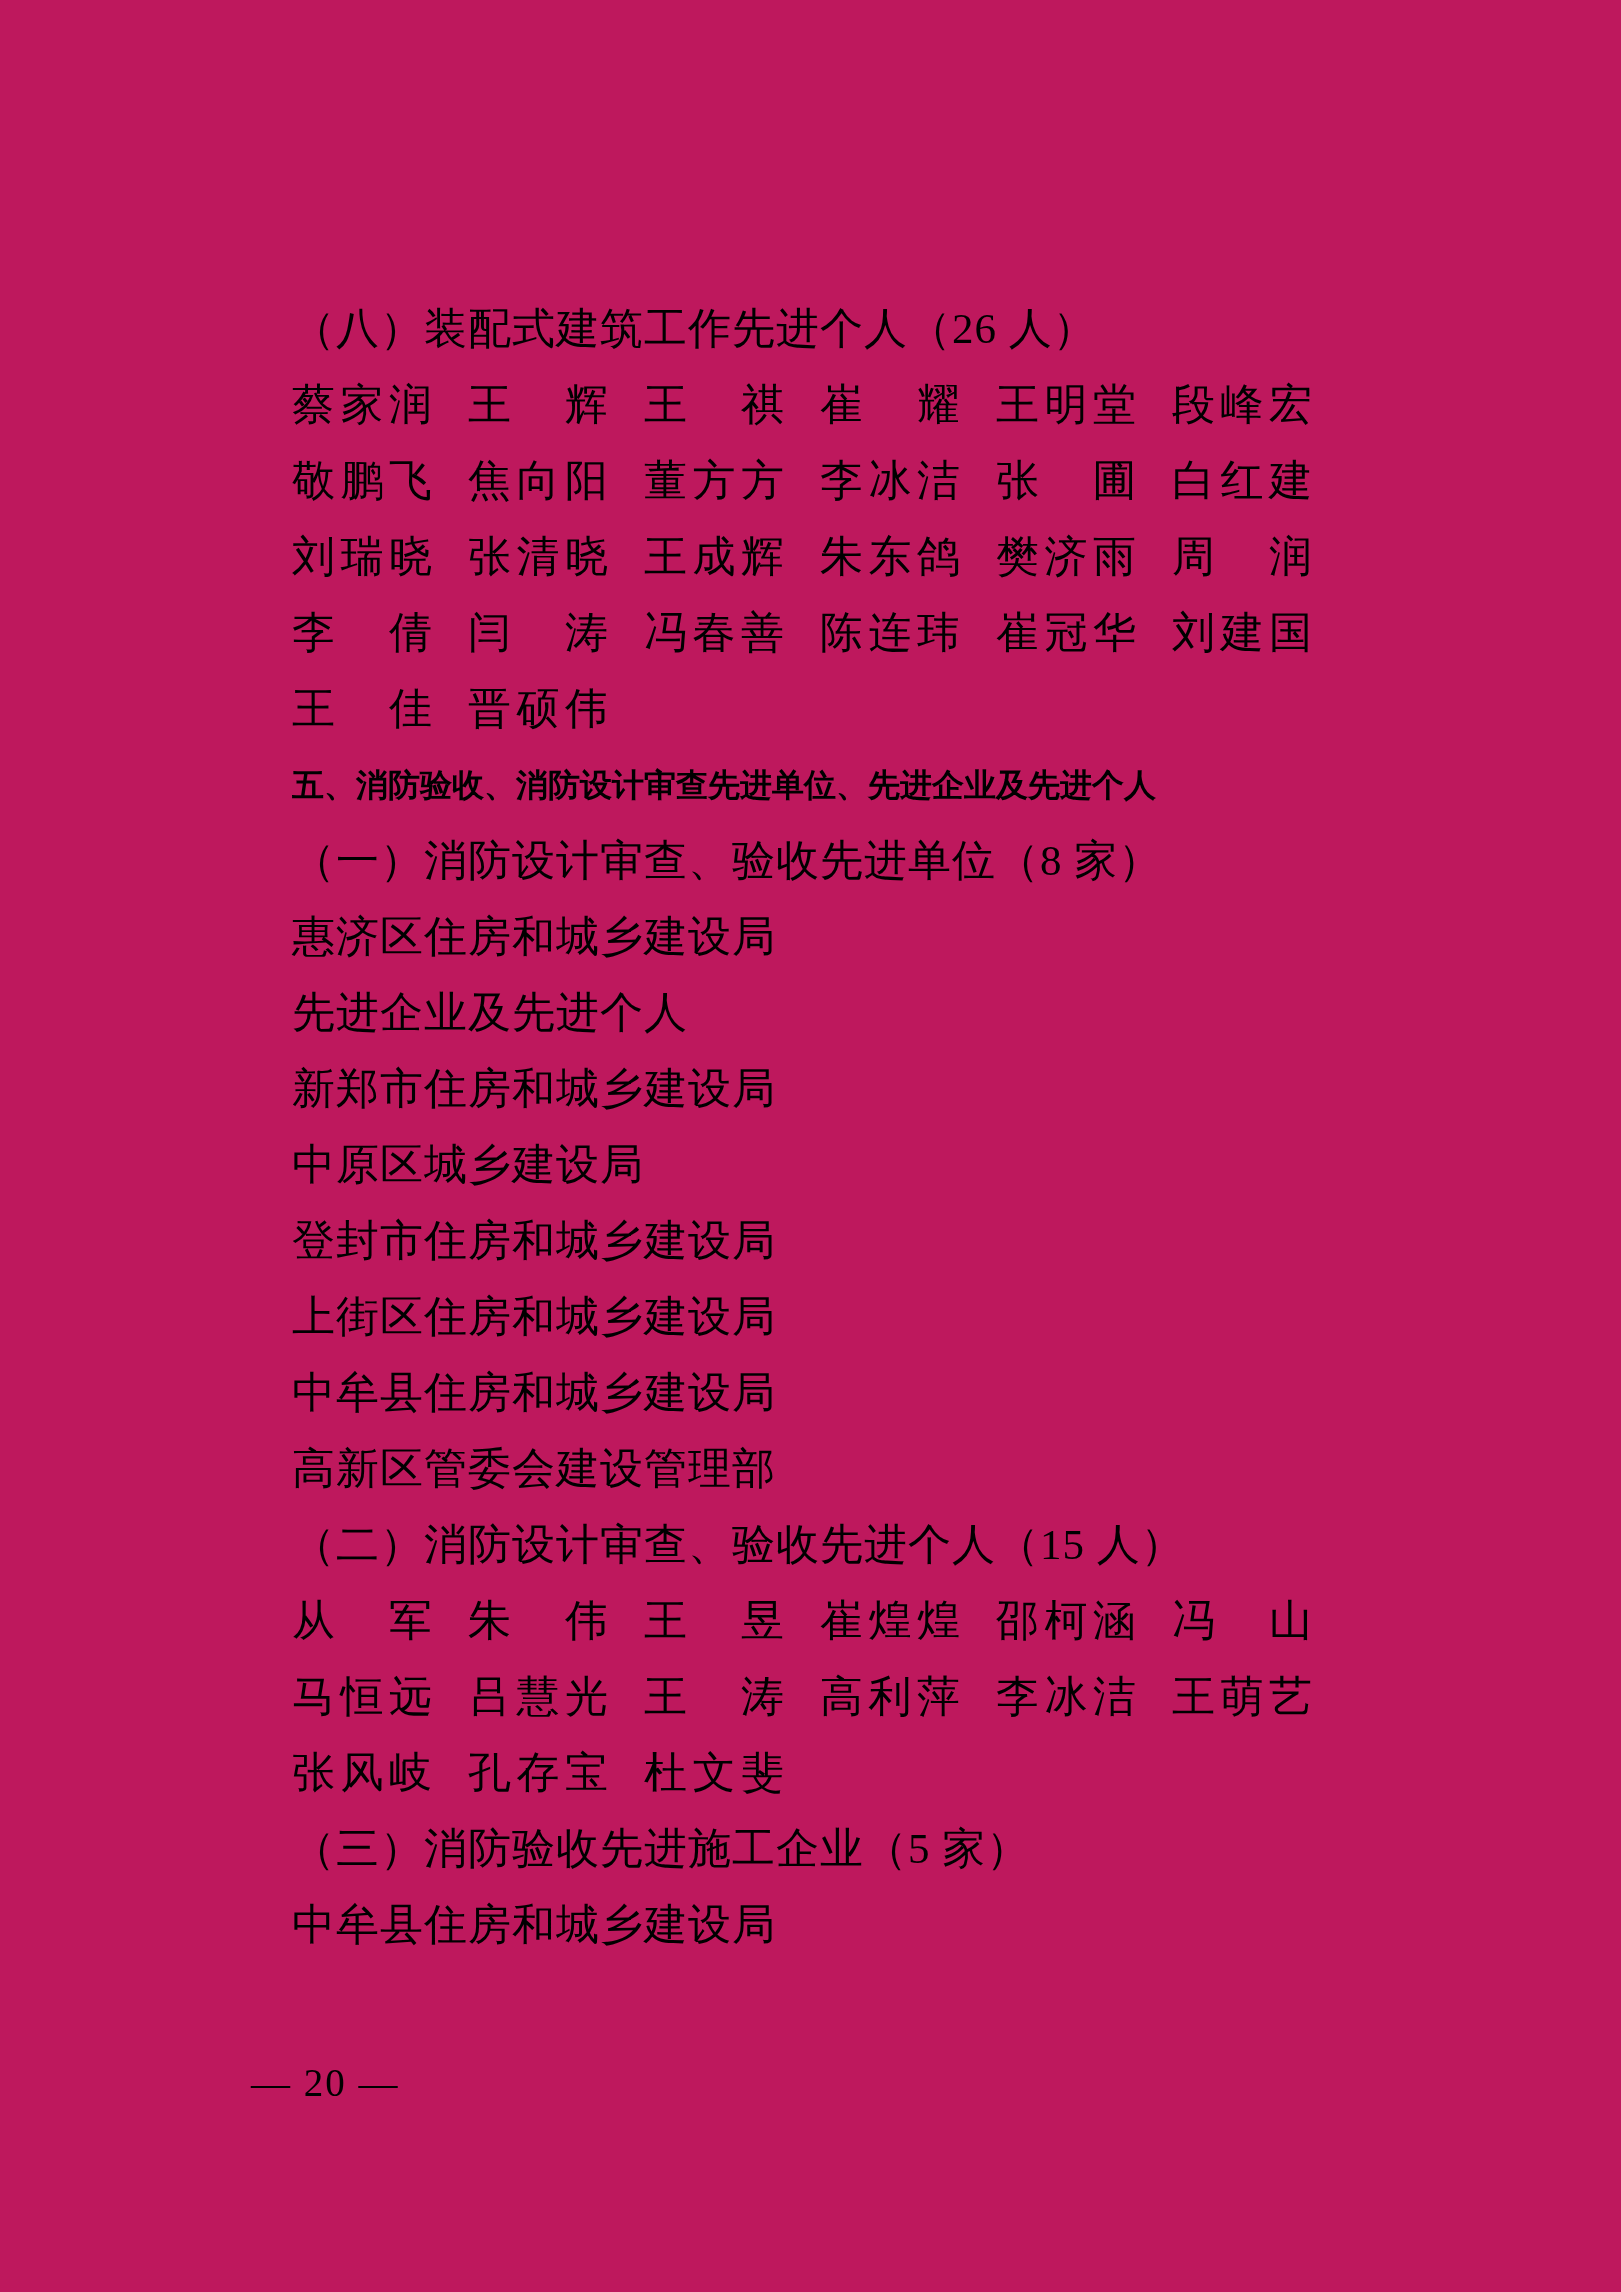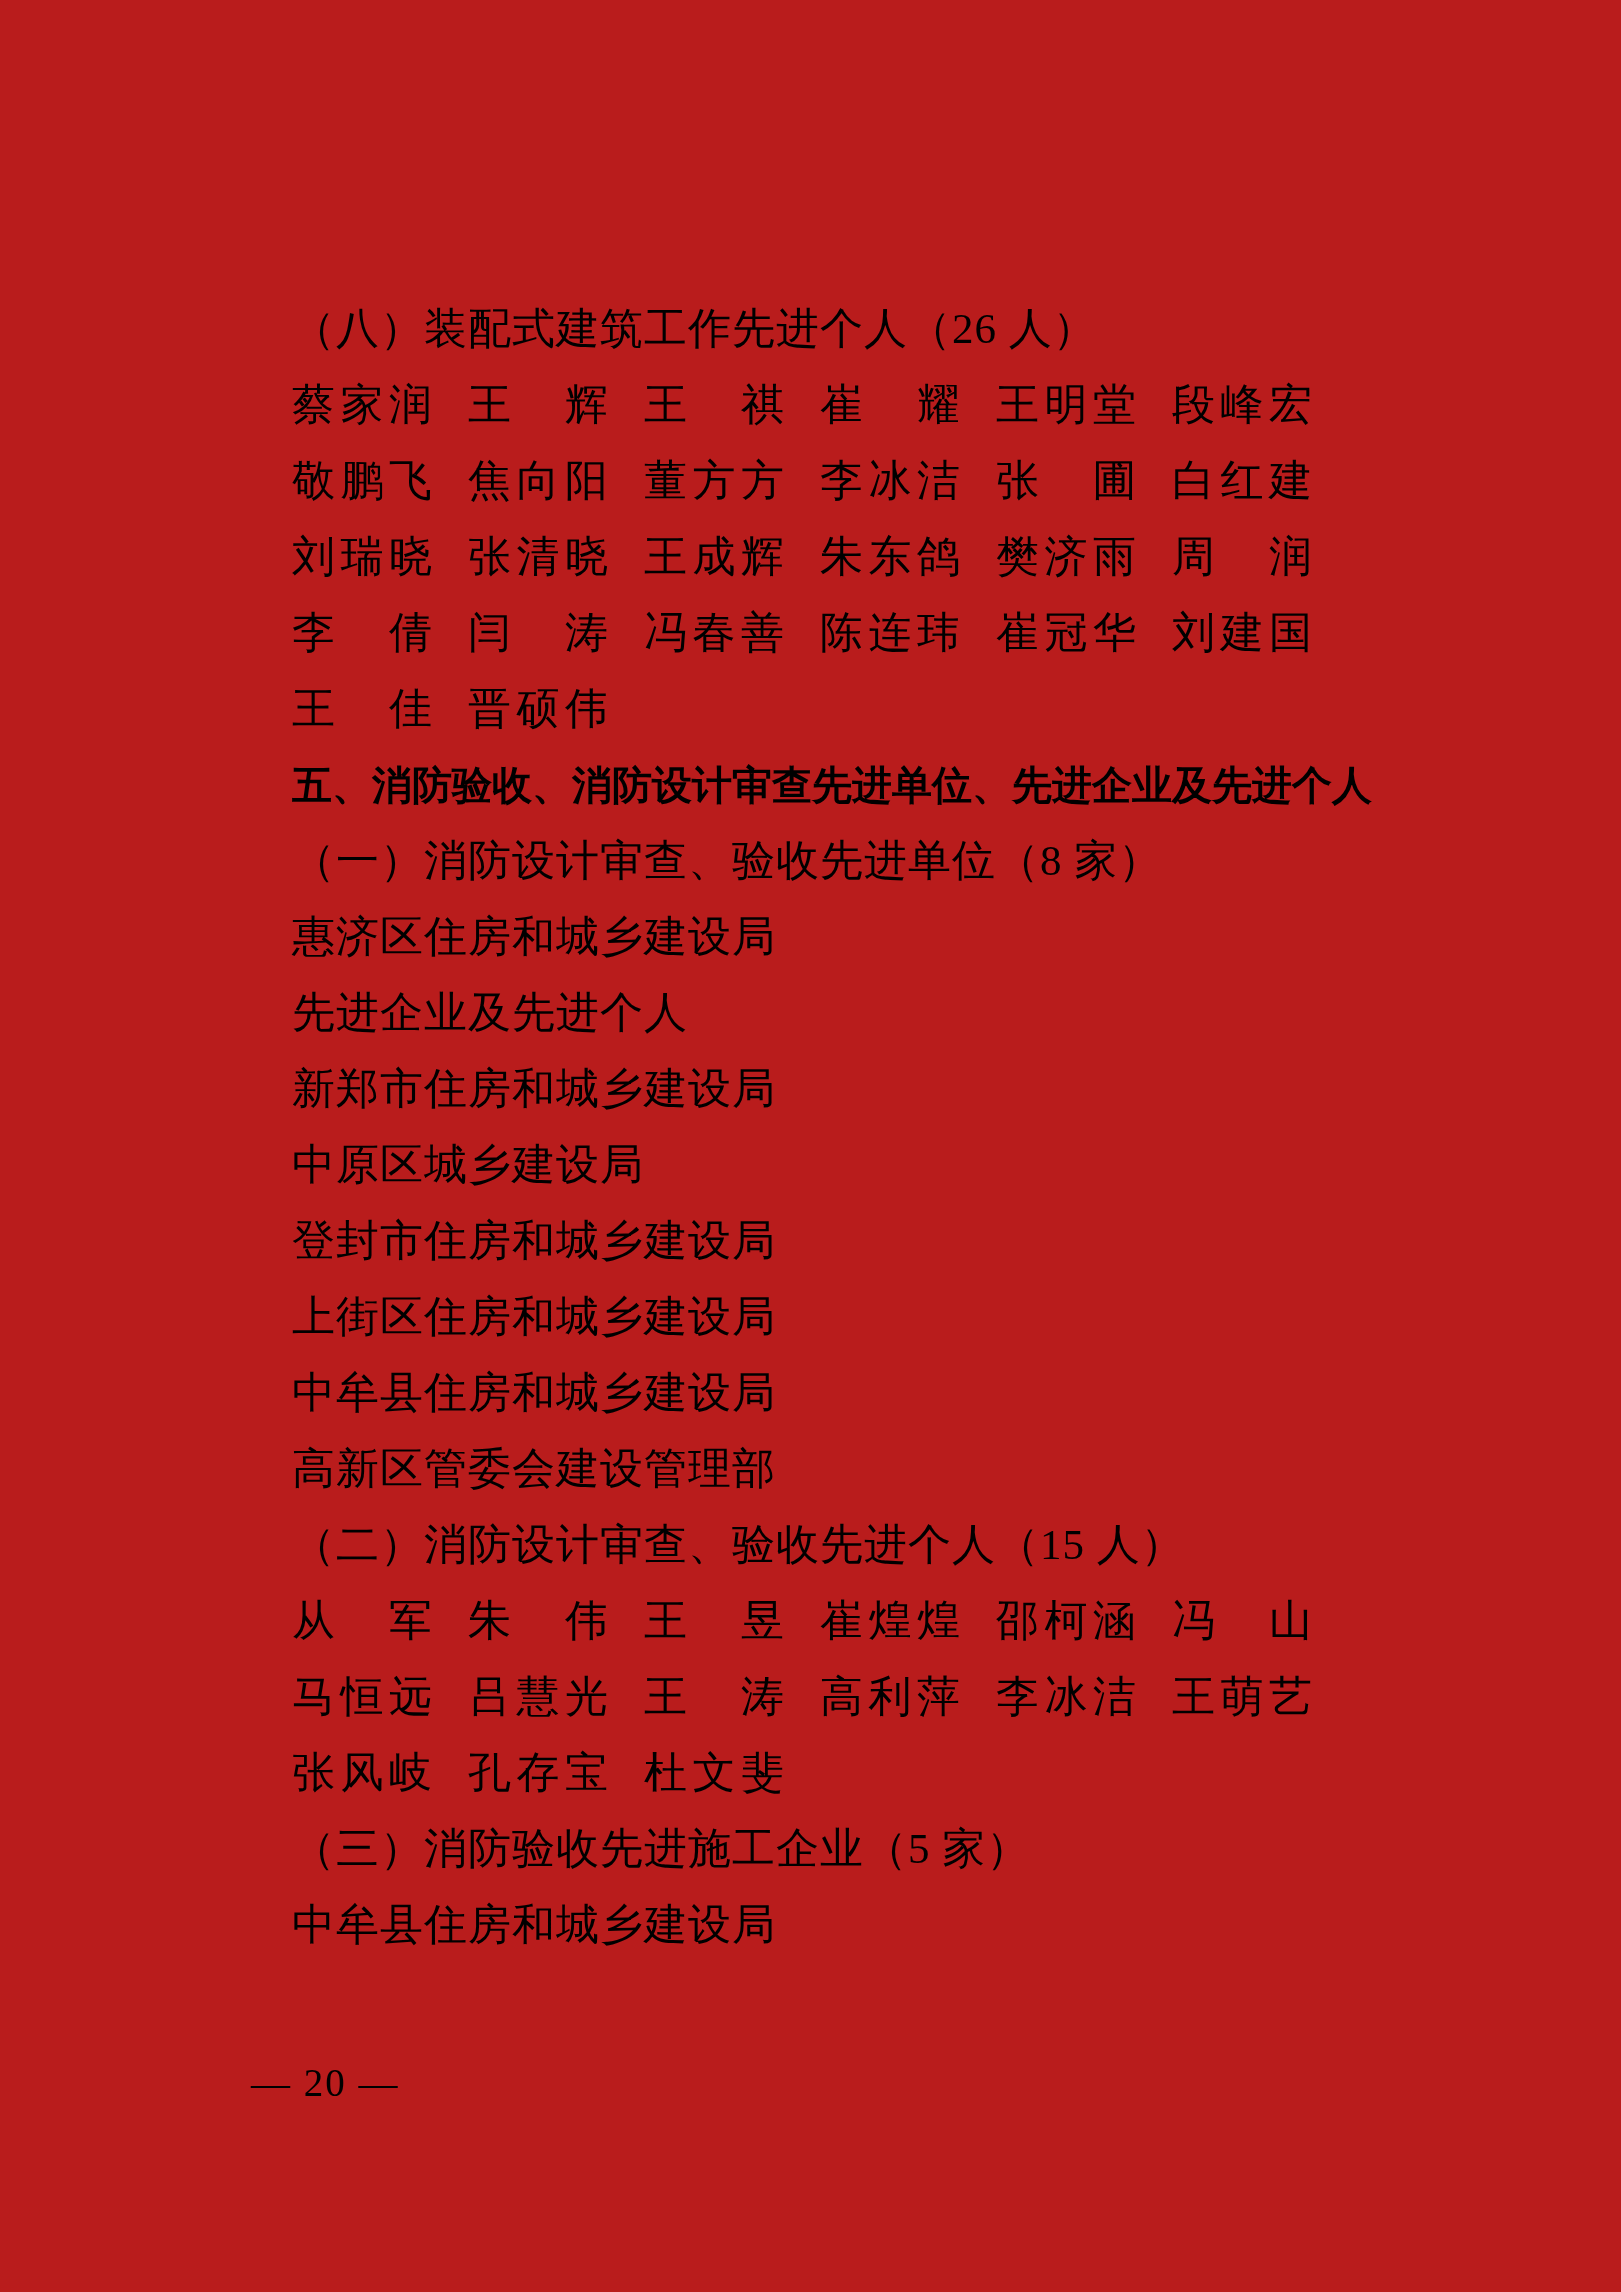--- a/index.html
+++ b/index.html
@@ -1,19 +1,19 @@
 <!DOCTYPE html>
 <html><head>
 <meta charset="utf-8">
 <style>
   html,body{margin:0;padding:0;background:#e8e8e8;}
   .page{
     position:relative;
     width:1621px;height:2293px;
-    background:#b91c1c;
+    background:#be185d;
     color:#000000;
     font-family:"Liberation Serif","DejaVu Serif",serif;
     overflow:hidden;
   }
   .doc{
     position:absolute;
     left:292px;
     top:291px;
     width:1157px;
   }
@@ -21,21 +21,21 @@
     height:76px;
     line-height:76px;
     font-size:43px;
     letter-spacing:1px;
     white-space:nowrap;
   }
   .heading{ }
   .bold_heading{
     font-family:"Liberation Sans","DejaVu Sans",sans-serif;
     font-weight:700;
-    font-size:40px;
+    font-size:32px;
     letter-spacing:0px;
   }
   .names{display:flex;align-items:center;}
   .name-cell{
     display:inline-flex;
     justify-content:space-between;
     width:141px;
     margin-right:35px;
     flex:0 0 auto;
   }

